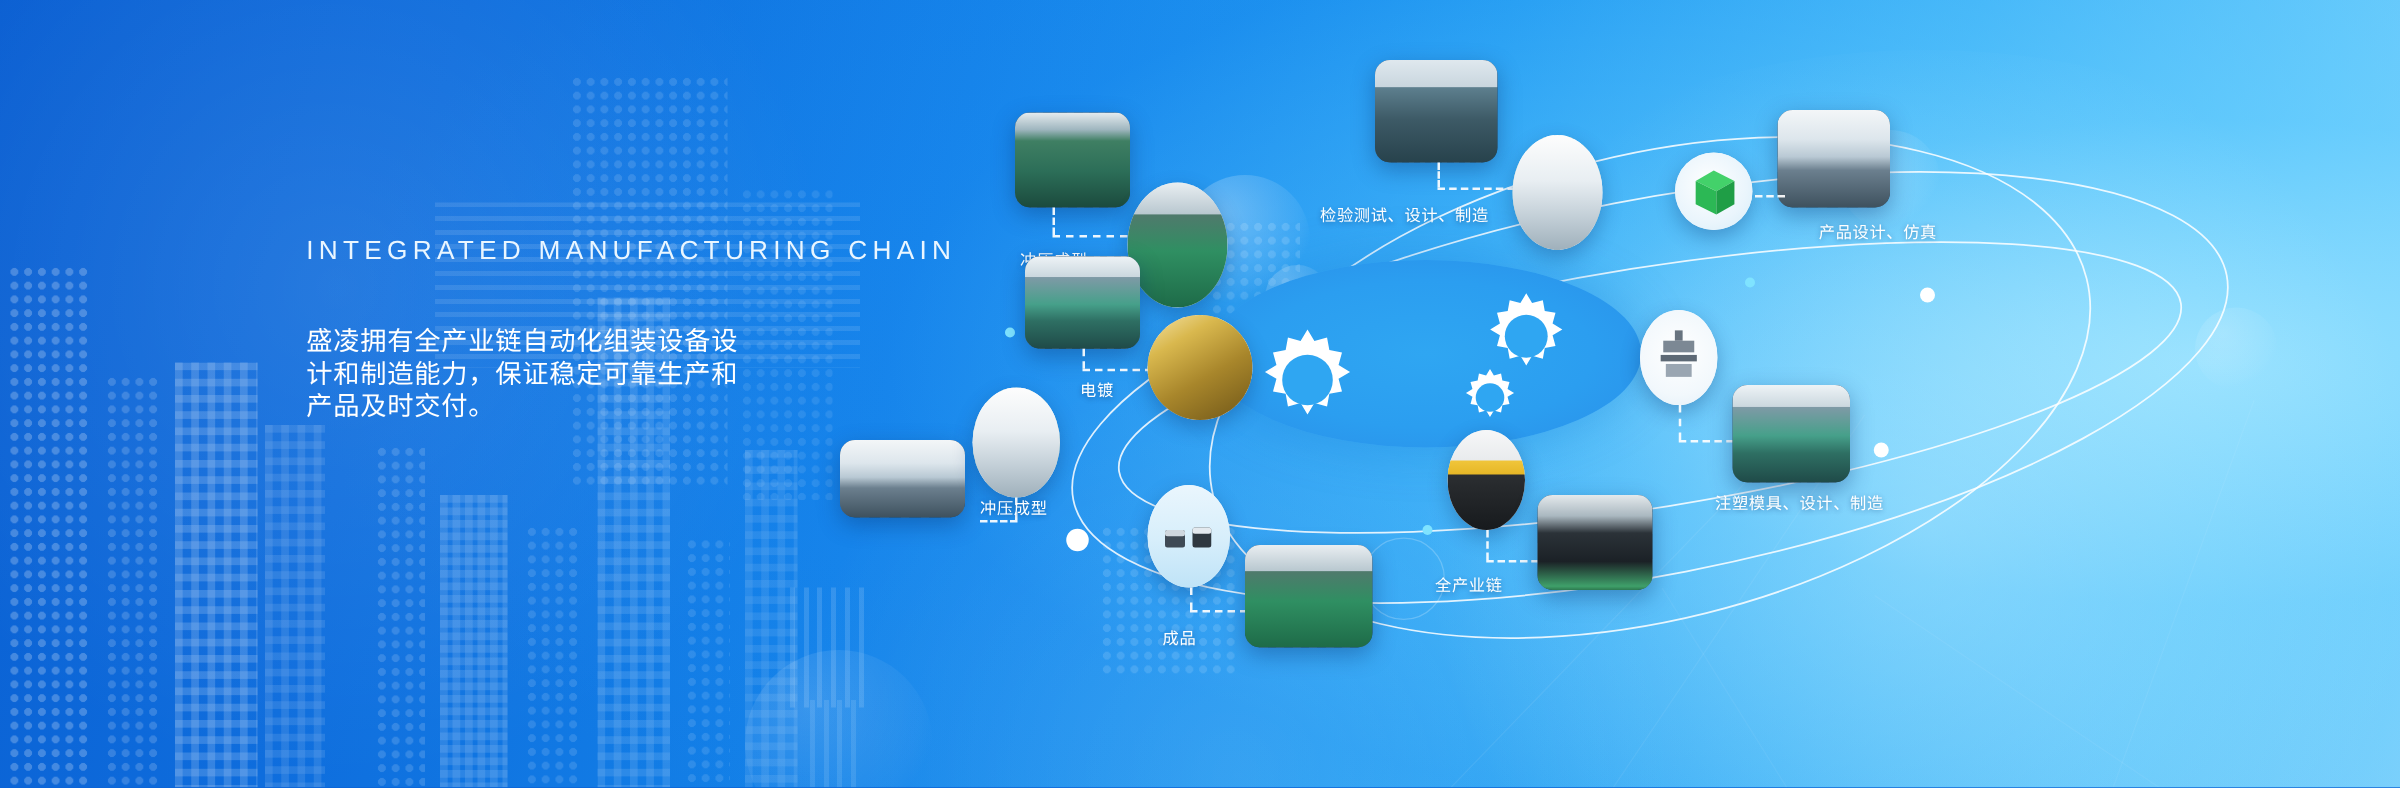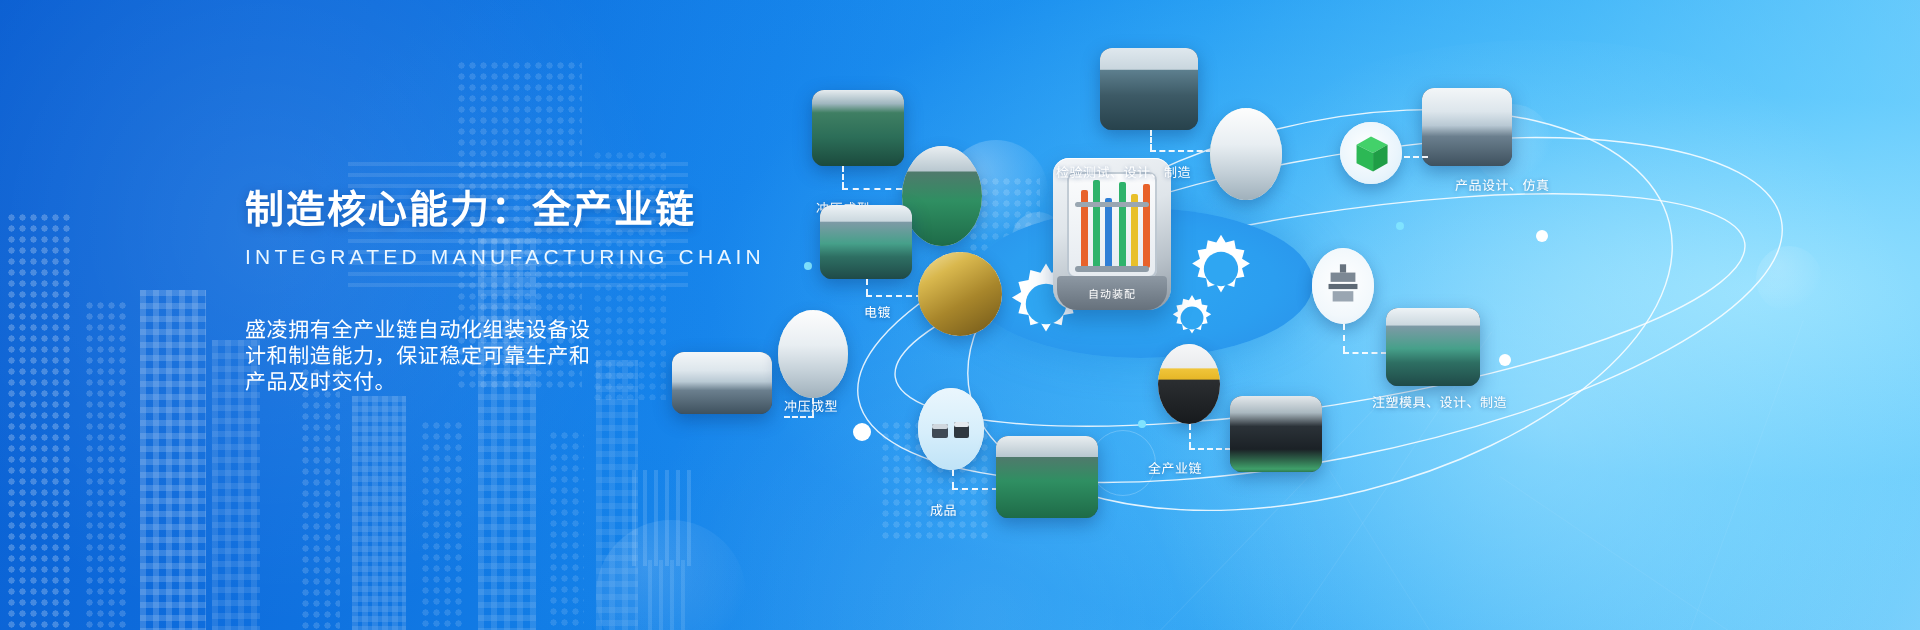--- a/index.html
+++ b/index.html
@@ -222,21 +222,20 @@
     <div class="bubble ring" style="left:1090px; top:430px; width:66px; height:66px;"></div>
 
     <div class="wire" style="left:1160px; top:630px; width:420px; transform:rotate(-46deg); opacity:.25;"></div>
     <div class="wire" style="left:1290px; top:630px; width:360px; transform:rotate(-56deg); opacity:.22;"></div>
     <div class="wire" style="left:1690px; top:630px; width:330px; transform:rotate(-70deg); opacity:.2;"></div>
     <div class="wire" style="left:1500px; top:476px; width:300px; transform:rotate(34deg);  opacity:.2;"></div>
     <div class="wire" style="left:1330px; top:470px; width:260px; transform:rotate(58deg);  opacity:.18;"></div>
   </div>
 
   <div class="copy">
-    <div class="headline">制造核心能力：全产业链</div>
     <div class="subhead">INTEGRATED MANUFACTURING CHAIN</div>
     <div class="paragraph">盛凌拥有全产业链自动化组装设备设计和制造能力，保证稳定可靠生产和产品及时交付。</div>
   </div>
 
   <div class="diagram">
 
     <svg class="orbit-svg" viewBox="0 0 1120 520">
       <g fill="none" stroke="#ffffff" stroke-opacity="0.85" stroke-width="1.4">
         <ellipse cx="520" cy="250" rx="470" ry="150" transform="rotate(-11 520 250)"></ellipse>
         <ellipse cx="520" cy="250" rx="430" ry="96" transform="rotate(-9 520 250)"></ellipse>
@@ -270,35 +269,20 @@
       </g>
       <circle cx="50" cy="50" r="22" fill="#2fa6f2"></circle>
     </svg>
     <svg class="gear" style="left:366px; top:232px;" width="52" height="52" viewBox="0 0 100 100">
       <g fill="#ffffff">
         <path d="M50 6l6 10 11-3 2 11 11 2-3 11 10 6-10 6 3 11-11 2-2 11-11-3-6 10-6-10-11 3-2-11-11-2 3-11-10-6 10-6-3-11 11-2 2-11 11 3z"></path>
       </g>
       <circle cx="50" cy="50" r="22" fill="#2fa6f2"></circle>
     </svg>
 
-    <div class="machine">
-      <div class="machine-body"></div>
-      <div class="machine-window">
-        <div class="col" style="left:14px; height:78px; background:#e8622a;"></div>
-        <div class="col" style="left:26px; height:88px; background:#2fb36b;"></div>
-        <div class="col" style="left:38px; height:70px; background:#2f7fd6;"></div>
-        <div class="col" style="left:52px; height:86px; background:#2fb36b;"></div>
-        <div class="col" style="left:64px; height:74px; background:#e8c02a;"></div>
-        <div class="col" style="left:76px; height:84px; background:#e8622a;"></div>
-        <div style="position:absolute;left:8px;right:8px;top:30px;height:5px;background:#9aa7b2;border-radius:3px;"></div>
-        <div style="position:absolute;left:8px;right:8px;bottom:6px;height:6px;background:#8e9ba6;border-radius:3px;"></div>
-      </div>
-      <div class="machine-base"></div>
-      <div class="machine-label">自动装配</div>
-    </div>
 
     <div class="node">
       <div class="thumb" style="left:12px; top:30px; width:92px; height:76px;">
         <div class="ph p-press"></div>
       </div>
       <div class="dash-v" style="left:42px; top:106px; height:22px;"></div>
       <div class="dash" style="left:42px; top:128px; width:60px;"></div>
       <div class="circ" style="left:102px; top:86px; width:80px; height:100px;">
         <div class="ph p-green"></div>
       </div>

